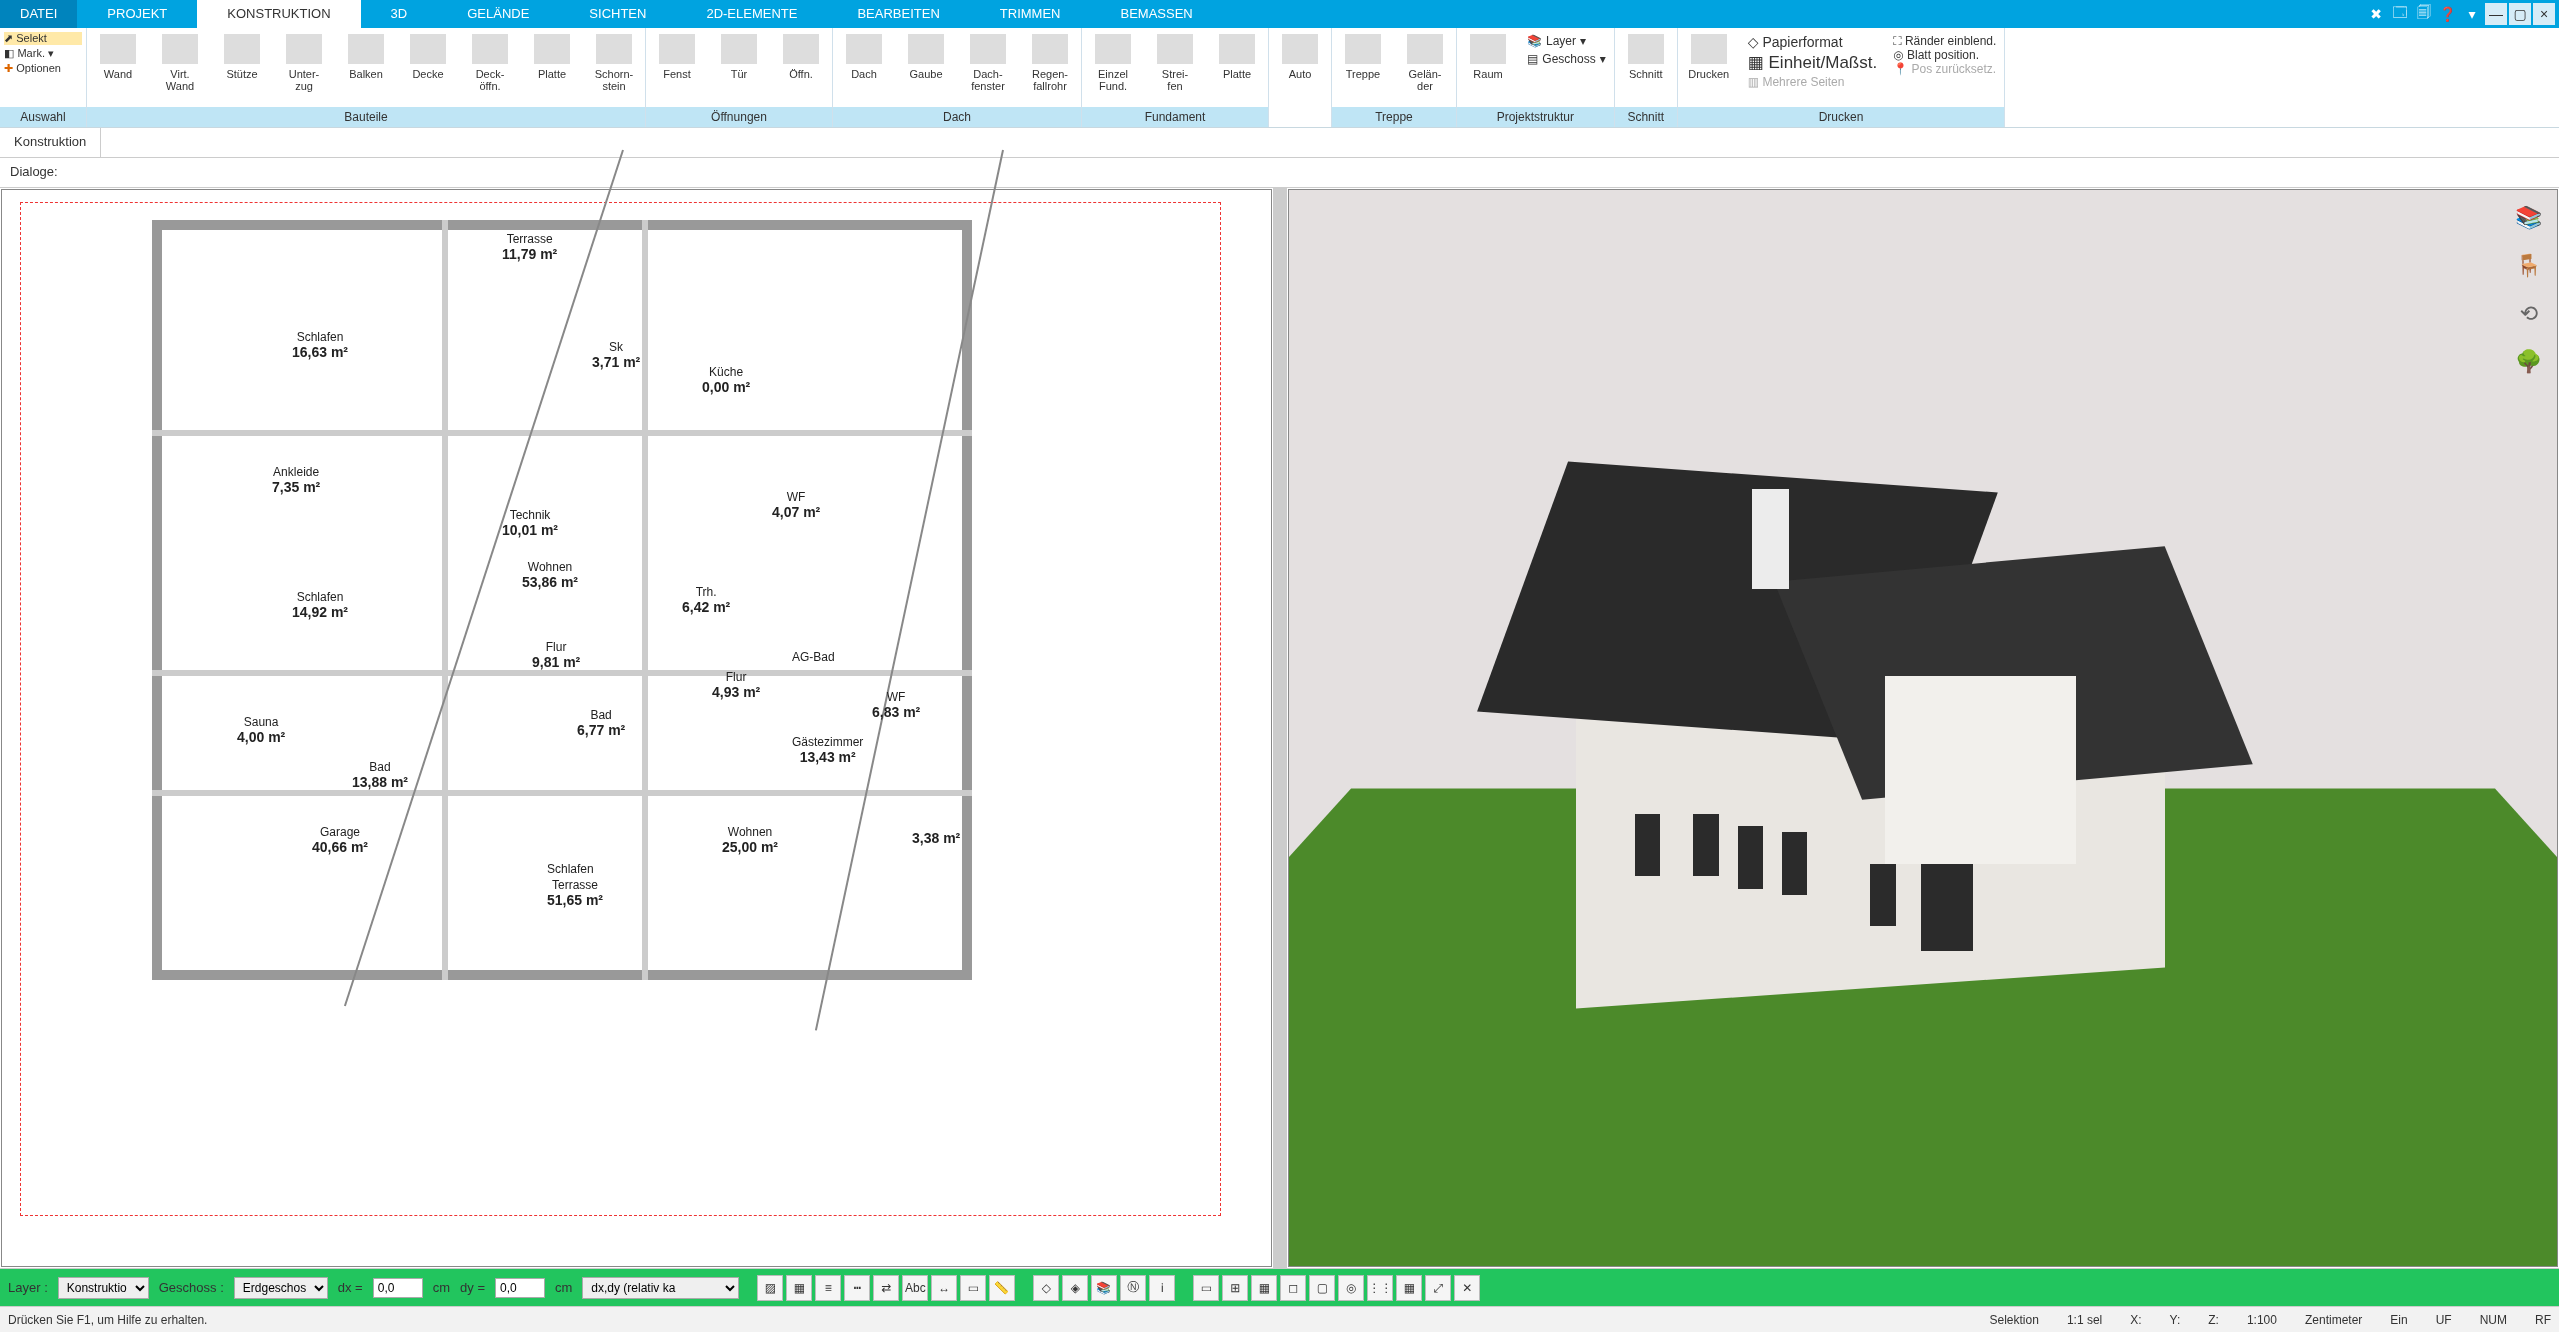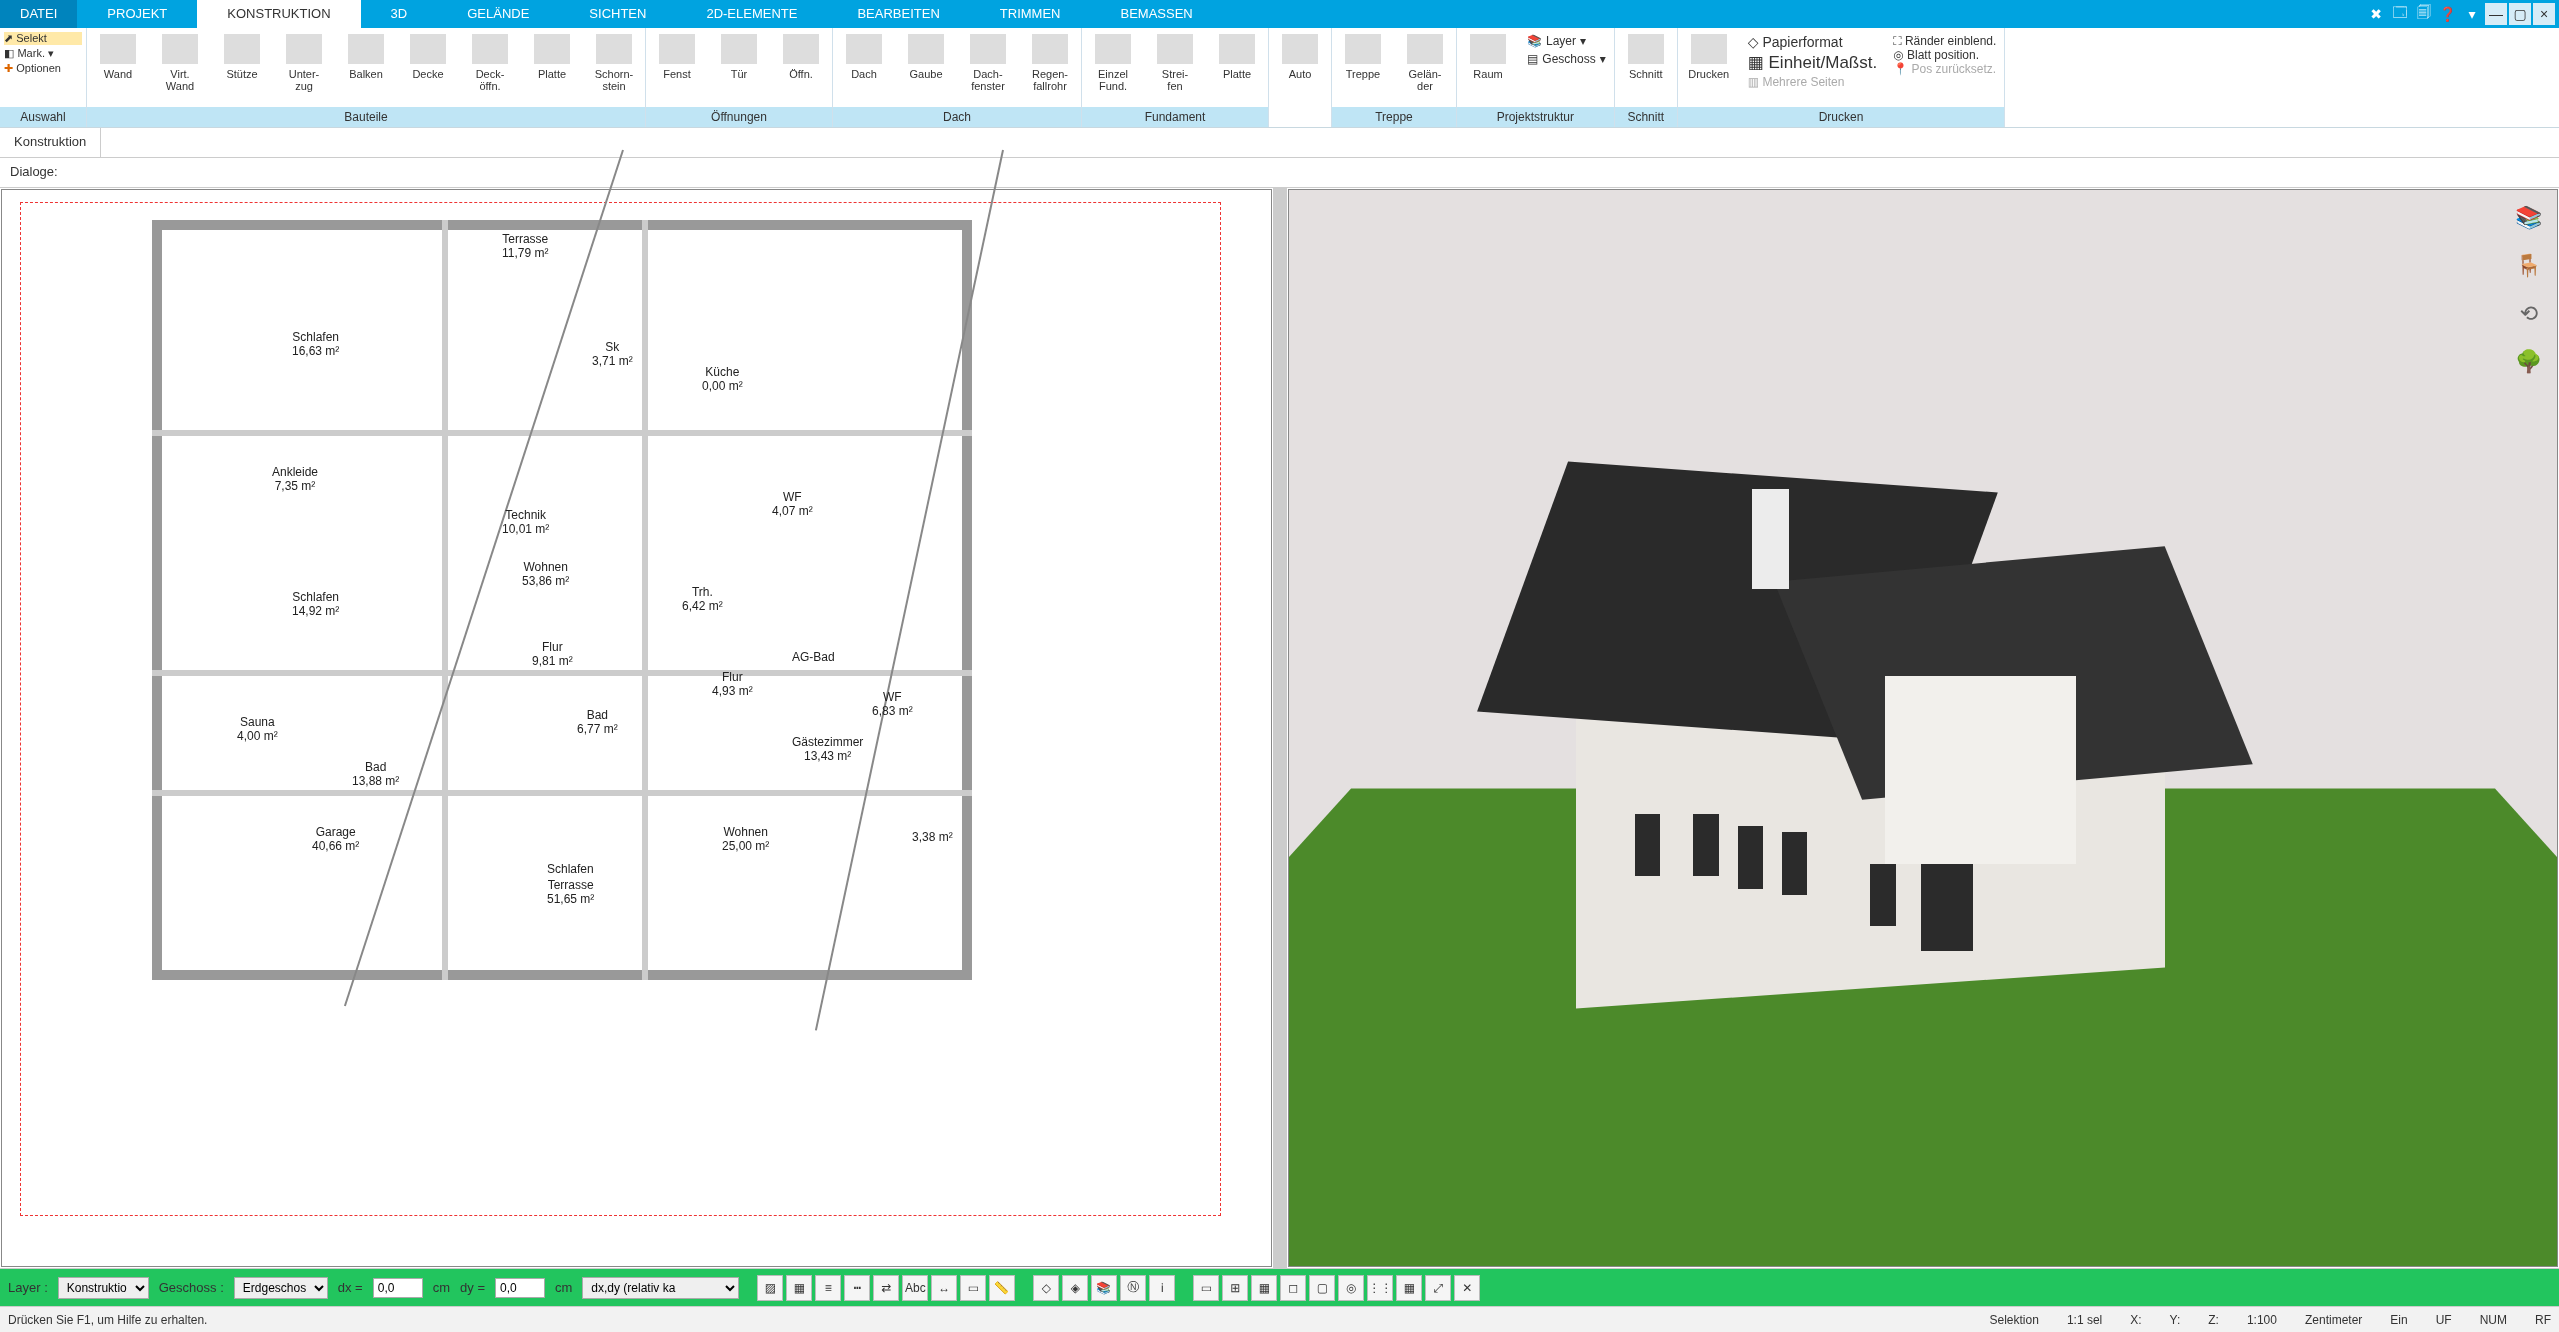--- a/index.html
+++ b/index.html
@@ -33,21 +33,21 @@
 
 .workspace { display: flex; height: calc(1332px - 28px - 100px - 30px - 30px - 38px - 26px); }
 .pane { flex: 1; position: relative; border: 1px solid #888; margin: 1px; }
 .pane.plan { background: #fafafa; }
 .pane.threed { background: #e4e0e0; overflow: hidden; }
 
 
 .plan-canvas { position: absolute; inset: 0; background: #fff; }
 .plan-red { position: absolute; border: 1px dashed #e33; }
 .room-label { position: absolute; font-size: 12px; text-align: center; color: #222; }
-.room-label .sub { font-size: 12px; display: block; }
+.room-label .sub { font-size: 14px; display: block; font-weight: bold; }
 .wall { position: absolute; background: #999; }
 .thin { position: absolute; background: #ccc; }
 
 
 .ground { position: absolute; left: -10%; right: -10%; bottom: -20%; top: 30%; background: #4c8a2a; transform: perspective(1200px) rotateX(55deg); }
 .house { position: absolute; left: 18%; top: 22%; width: 58%; height: 58%; }
 .house .wallbox { position: absolute; left: 8%; top: 40%; width: 80%; height: 50%; background: #e9e6e1; transform: skewY(-4deg); }
 .house .roof1 { position: absolute; left: 0; top: 8%; width: 60%; height: 40%; background: #2a2a2a; transform: skewX(-20deg) skewY(4deg); }
 .house .roof2 { position: absolute; left: 40%; top: 22%; width: 55%; height: 35%; background: #333; transform: skewX(22deg) skewY(-5deg); }
 .house .gable { position: absolute; left: 50%; top: 40%; width: 26%; height: 30%; background: #f2f0ec; }

